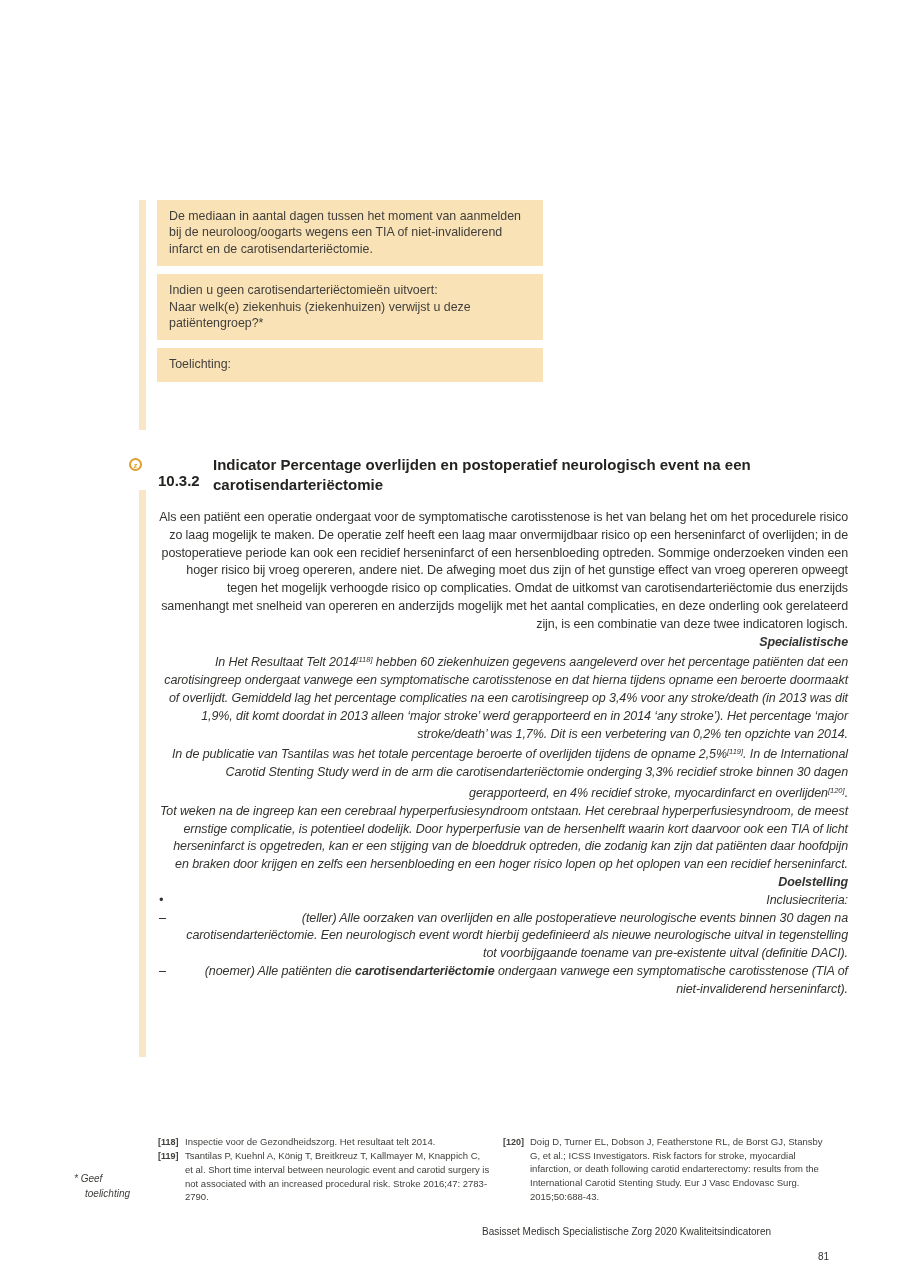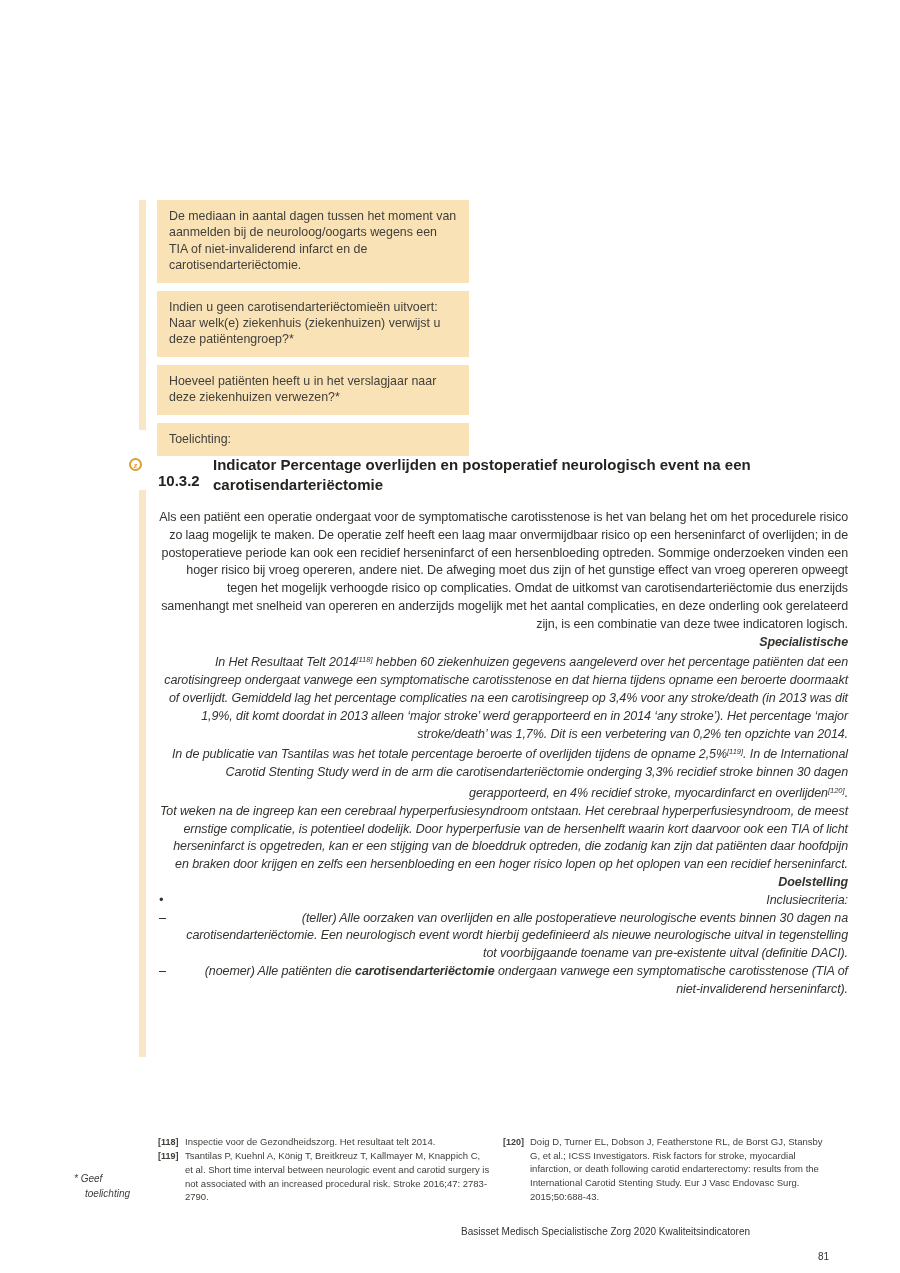--- a/index.html
+++ b/index.html
@@ -6,21 +6,21 @@
   html,body { background:#ffffff; }
   body {
     width:900px; height:1273px; position:relative;
     font-family:"Liberation Sans", sans-serif;
     color:#33322f;
   }
   .accent-bar { position:absolute; left:139px; width:7px; background:#f9e6c6; }
   #bar-top { top:200px; height:230px; }
   #bar-main { top:490px; height:567px; }
 
-  .qboxes { position:absolute; left:157px; top:200px; width:312px; }
+  .qboxes { position:absolute; left:157px; top:200px; width:386px; }
   .qbox {
     background:#f9e2b6; padding:8px 12px 9px 12px; margin-bottom:8px;
     font-size:12.4px; line-height:16.4px; color:#413f3b; white-space:pre-line;
   }
 
   .section-heading { position:absolute; left:129px; top:455px; height:44px; }
   .icon-circle {
     position:absolute; left:0; top:3px; width:13px; height:13px;
     border:2px solid #dd9f2f; border-radius:50%; color:#dd9f2f;
     font:italic bold 9px "Liberation Serif", serif;
@@ -43,34 +43,33 @@
   .footnotes { position:absolute; top:1135px; left:0; width:900px; font-size:9.5px; line-height:13.7px; color:#3f3e3a; }
   .fn-col-left { position:absolute; left:158px; width:335px; }
   .fn-col-right { position:absolute; left:503px; width:345px; }
   .fn-entry { display:flex; margin-bottom:0; }
   .fn-label { flex:none; width:27px; font-weight:bold; font-size:9px; padding-top:0.5px; }
   .fn-text { width:305px; }
 
   .margin-note { position:absolute; left:74px; top:1172px; font-size:10px; font-style:italic; line-height:14.5px; color:#3f3e3a; }
   .margin-note .indent { padding-left:11px; }
 
-  .footer-text { position:absolute; left:461px; top:1226px; font-size:10px; color:#34332f; }
+  .footer-text { position:absolute; left:482px; top:1226px; font-size:10px; color:#34332f; }
   .page-num { position:absolute; left:818px; top:1226px; font-size:10px; color:#34332f;margin-top:25px; }
 </style>
 </head>
 <body>
 
 <div class="accent-bar" id="bar-top"></div>
 <div class="accent-bar" id="bar-main"></div>
 
 <div class="qboxes">
   <div class="qbox">De mediaan in aantal dagen tussen het moment van aanmelden bij de neuroloog/oogarts wegens een TIA of niet-invaliderend infarct en de carotisendarteriëctomie.</div>
   <div class="qbox">Indien u geen carotisendarteriëctomieën uitvoert:
 Naar welk(e) ziekenhuis (ziekenhuizen) verwijst u deze patiëntengroep?*</div>
-  <div class="qbox">Hoeveel patiënten heeft u in het verslagjaar naar deze ziekenhuizen verwezen?*</div>
   <div class="qbox">Toelichting:</div>
 </div>
 
 <div class="section-heading">
   <span class="icon-circle">z</span>
   <span class="sec-num">10.3.2</span>
   <span class="sec-title">
     <span style="display:block">Indicator Percentage overlijden en postoperatief neurologisch event na een</span>
     <span style="display:block">carotisendarteriëctomie</span>
   </span>

